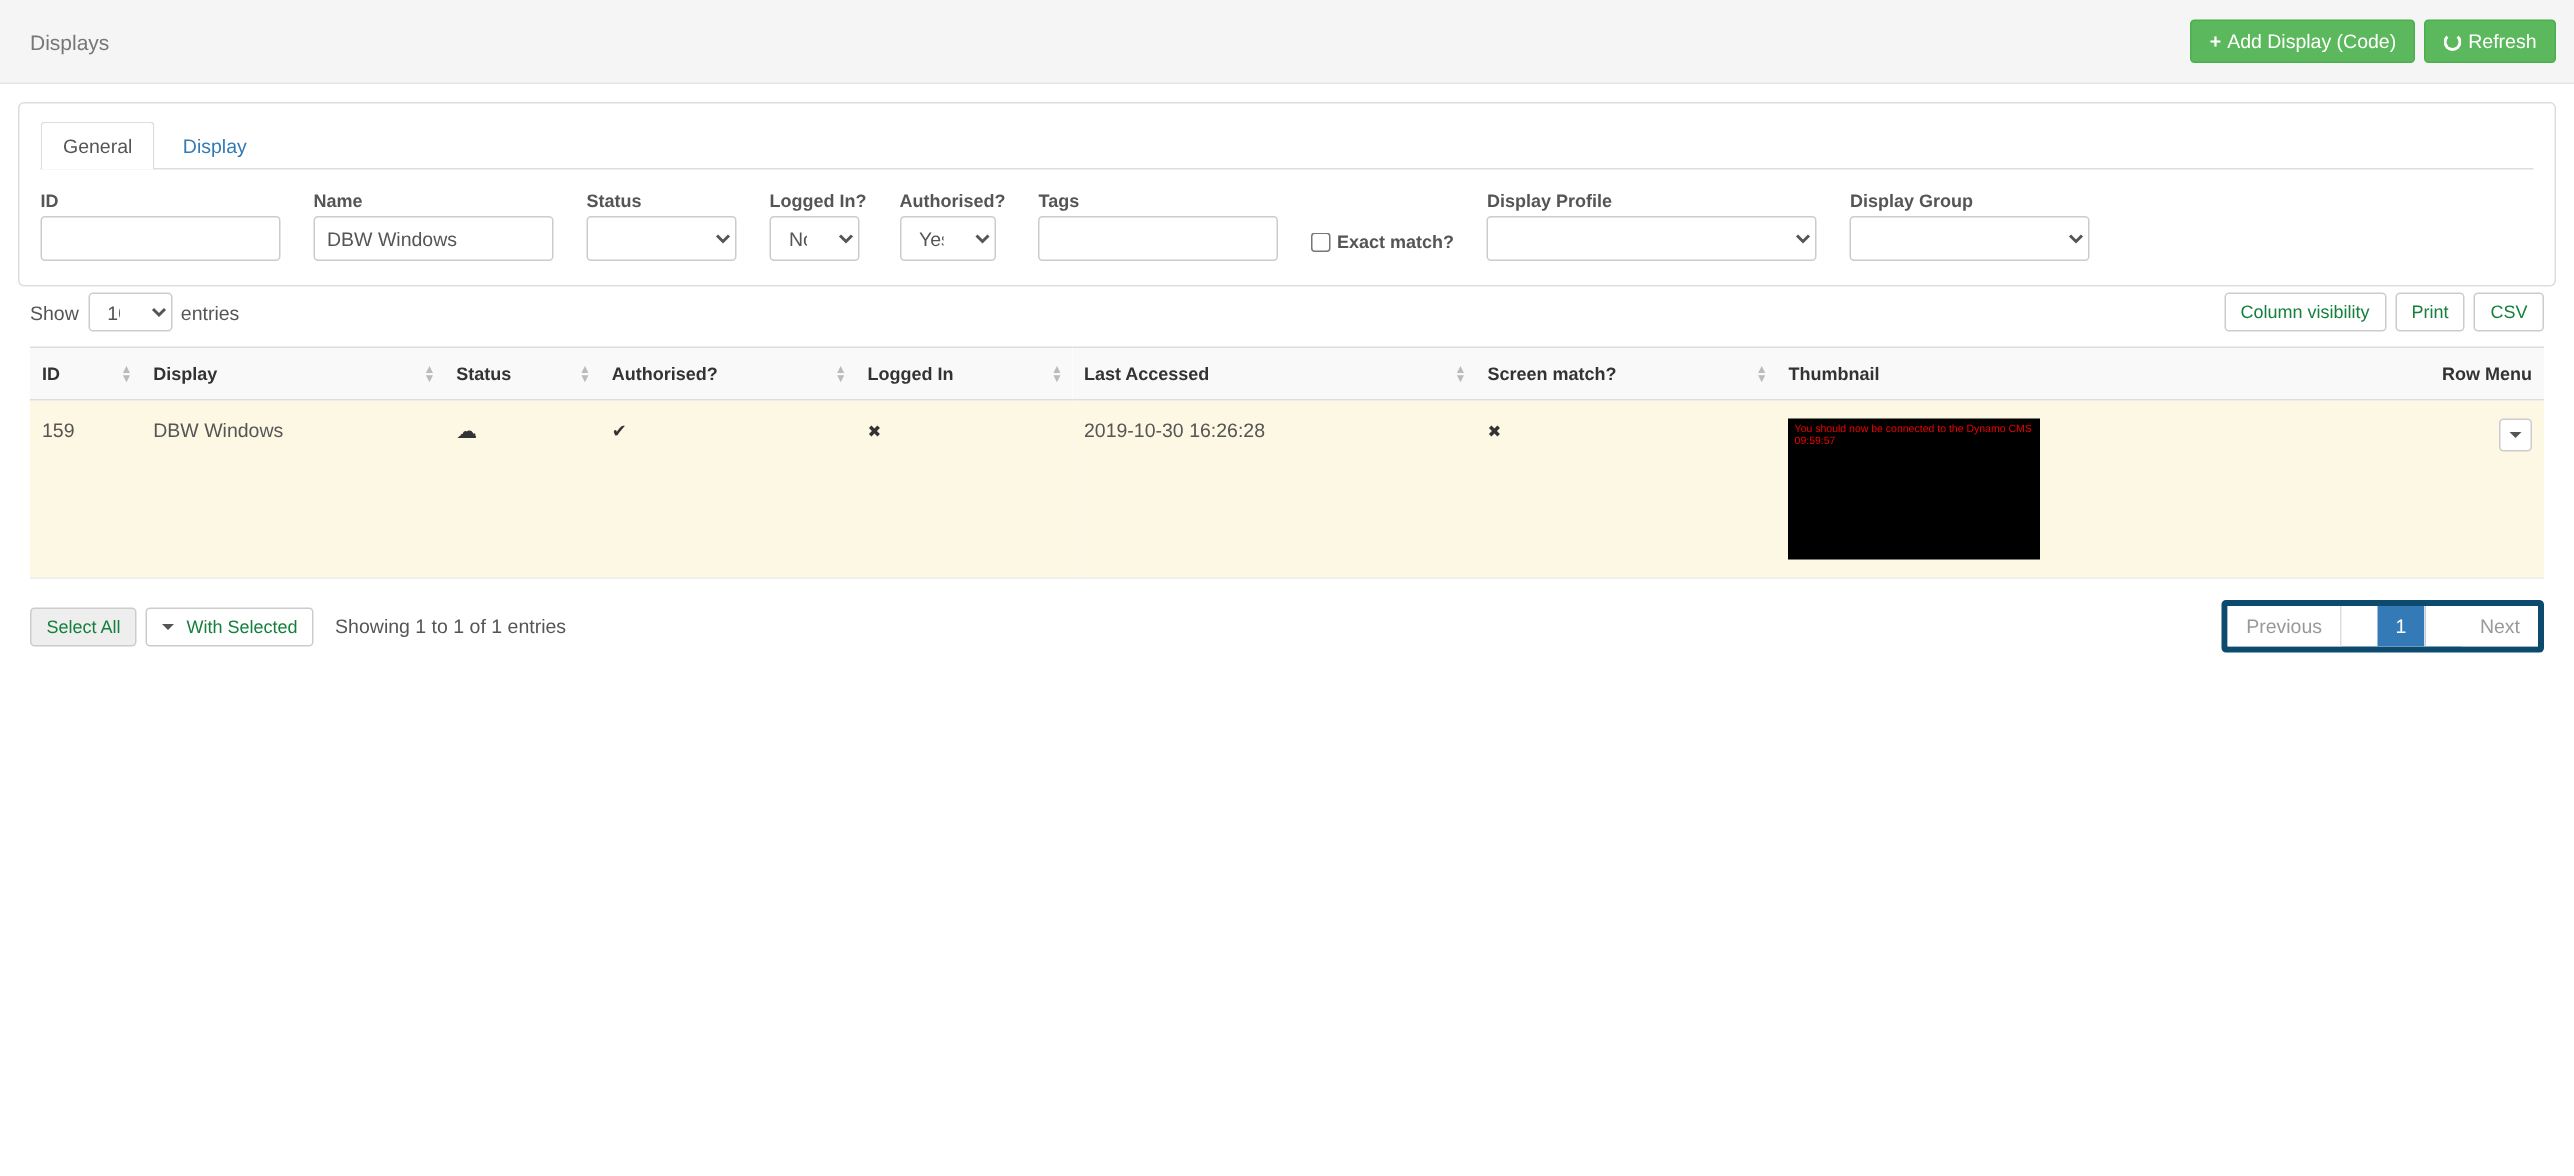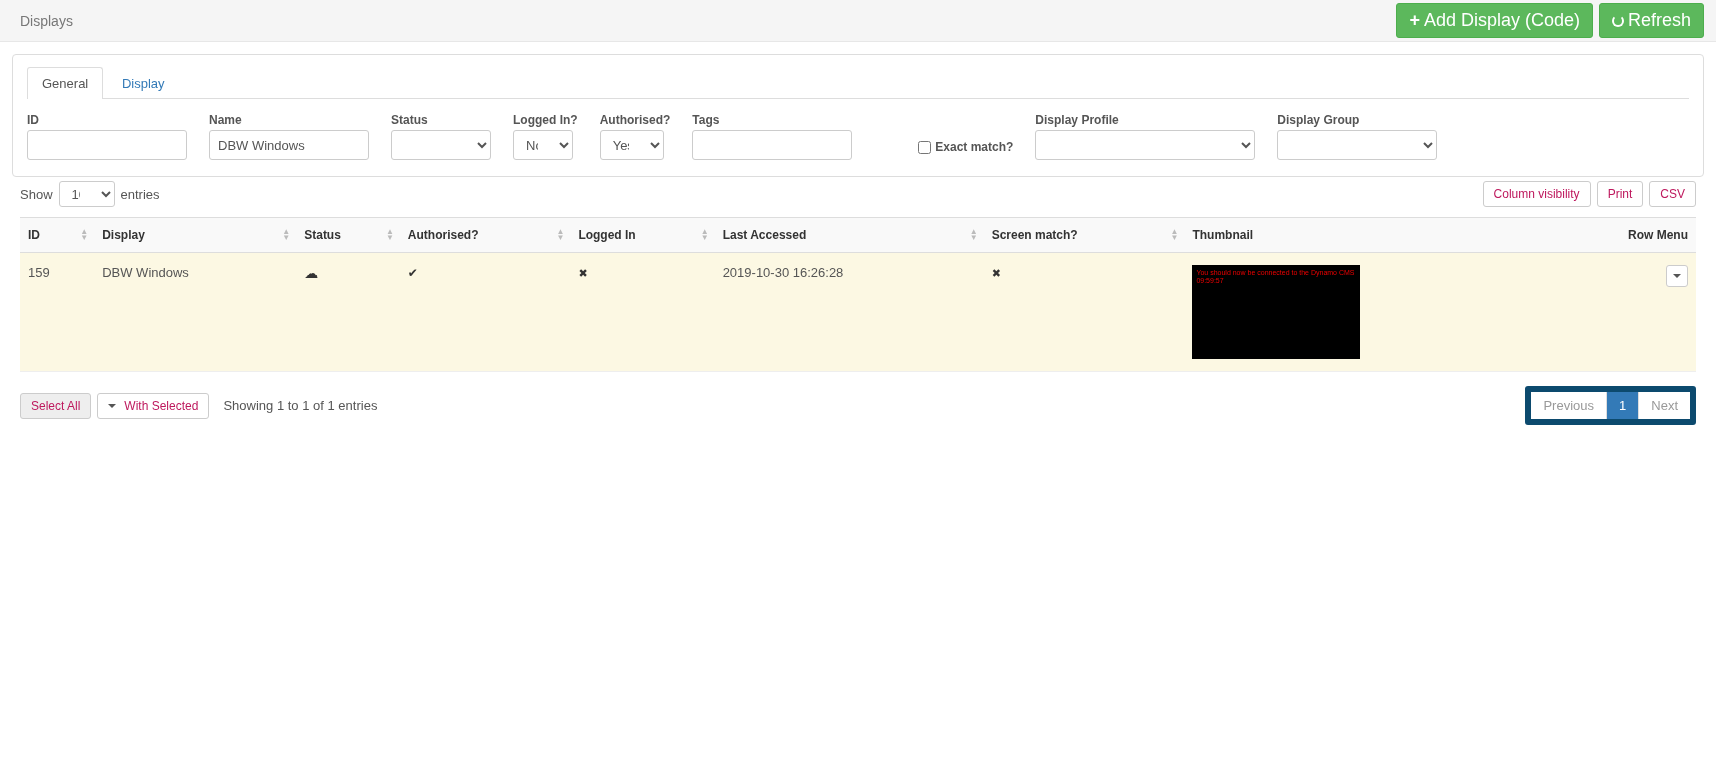--- a/index.html
+++ b/index.html
@@ -1,22 +1,22 @@
 <!DOCTYPE html>
 <html><head>
 <meta charset="utf-8">
 <style>
 * { box-sizing: border-box; margin: 0; padding: 0; }
 body { font-family: "Helvetica Neue", Helvetica, Arial, sans-serif; font-size: 13px; color: #555; background: #fff; }
-.top-bar { background: #f5f5f5; border-bottom: 1px solid #e7e7e7; padding: 8px 12px; display: flex; justify-content: space-between; align-items: center; height: 42px; }
+.top-bar { background: #f5f5f5; border-bottom: 1px solid #e7e7e7; padding: 8px 12px; display: flex; justify-content: space-between; align-items: center; height: 56px; }
 .top-bar .title { color: #777; font-size: 14px; padding-left: 8px; }
 .top-bar .actions { display: flex; gap: 6px; }
-.btn { display: inline-flex; align-items: center; padding: 6px 12px; border-radius: 3px; border: 1px solid transparent; cursor: pointer; font-size: 18px; gap: 4px; }
+.btn { display: inline-flex; align-items: center; padding: 6px 12px; border-radius: 3px; border: 1px solid transparent; cursor: pointer; font-size: 13px; gap: 4px; }
 .btn-success { background: #5cb85c; border-color: #4cae4c; color: #fff; }
-.btn-default { background: #fff; border: 1px solid #ccc; color: #be185d; }
+.btn-default { background: #fff; border: 1px solid #ccc; color: #15803d; }
 .btn-default.grey { background: #eee; }
 .btn-sm { padding: 5px 10px; font-size: 12px; }
 .container { padding: 12px; }
 .panel { background: #fff; border: 1px solid #ddd; border-radius: 4px; padding: 12px 14px; }
 .tabs { border-bottom: 1px solid #ddd; margin-bottom: 14px; }
 .tabs .tab { display: inline-block; padding: 8px 14px; border: 1px solid transparent; border-bottom: none; margin-bottom: -1px; cursor: pointer; color: #337ab7; }
 .tabs .tab.active { border-color: #ddd; border-bottom-color: #fff; color: #555; border-radius: 3px 3px 0 0; background:#fff;}
 .filters { display: flex; flex-wrap: wrap; gap: 14px 22px; align-items: flex-end; margin-bottom: 4px; }
 .filter-item { display: flex; flex-direction: column; }
 .filter-item label { font-weight: 700; font-size: 12px; margin-bottom: 3px; color:#555;}
@@ -38,21 +38,21 @@
 .thumbnail-box { width: 168px; height: 94px; background: #000; position: relative; }
 .thumbnail-box .th-text { color: #e00; font-size: 7px; position:absolute; top:4px; left:4px; line-height:1.2;}
 .row-menu-btn { background:#fff; border:1px solid #ccc; border-radius:3px; width:22px; height:22px; display:inline-flex; align-items:center; justify-content:center; cursor:pointer; }
 .caret-down { width:0; height:0; border-left:4px solid transparent; border-right:4px solid transparent; border-top:4px solid #555;}
 .dropdown { position: absolute; background: #fff; border: 1px solid #ccc; border-radius: 3px; box-shadow: 0 6px 12px rgba(0,0,0,.175); min-width: 170px; z-index: 10; }
 .dropdown .item { padding: 6px 16px; cursor: pointer; color:#333; font-size:13px;}
 .dropdown .divider { height: 1px; background: #e5e5e5; margin: 4px 0; }
 .table-footer { display:flex; justify-content: space-between; align-items:center; margin-top: 14px; }
 .footer-left { display:flex; align-items:center; gap:6px; }
 .info-text { margin-left: 8px; }
-.pagination { display:flex; border:6px solid #0c4a6e; border-radius:3px; overflow:hidden;}
+.pagination { display:flex; border:4px solid #0c4a6e; border-radius:3px; overflow:hidden;gap:24px;}
 .pagination .page { padding: 6px 12px; border-right:1px solid #ddd; cursor:pointer; color:#337ab7; background:#fff;}
 .pagination .page:last-child { border-right:none;}
 .pagination .page.active { background:#337ab7; color:#fff;}
 .pagination .page.disabled { color:#999; cursor:default;}
 .main-wrap { position: relative; margin-top: 4px; padding: 0 8px 20px 8px;}
 .check-icon::before { content:"✔"; font-size:12px; color:#333;}
 .x-icon::before { content:"✖"; font-size:11px; color:#333;}
 .cloud-icon::before { content:"☁"; font-size:14px; color:#333;}
 .plus-icon::before { content:"+"; font-weight:bold;}
 .refresh-icon { display:inline-block; width:12px; height:12px; border:2px solid #fff; border-top-color:transparent; border-radius:50%; position:relative;}
@@ -98,21 +98,21 @@
         <select class="form-control" style="width:60px"><option>No</option></select>
       </div>
       <div class="filter-item">
         <label>Authorised?</label>
         <select class="form-control" style="width:64px"><option>Yes</option></select>
       </div>
       <div class="filter-item">
         <label>Tags</label>
         <input class="form-control w-xl" value="" style="">
       </div>
-      <div class="checkbox-inline" style="padding-bottom:6px;margin-left:44px;">
+      <div class="checkbox-inline" style="padding-bottom:6px;">
         <input type="checkbox" style="">
         <span>Exact match?</span>
       </div>
       <div class="filter-item">
         <label>Display Profile</label>
         <select class="form-control w-lg"><option></option></select>
       </div>
       <div class="filter-item">
         <label>Display Group</label>
         <select class="form-control w-md"><option></option></select>

